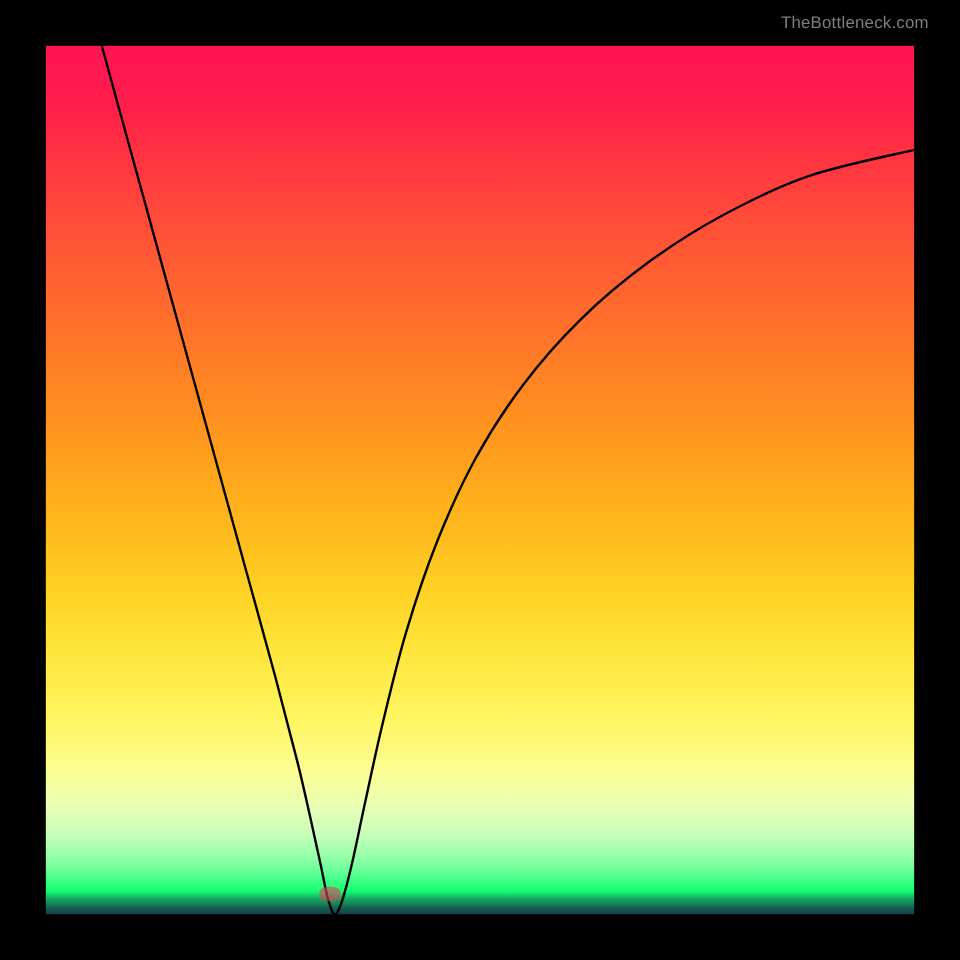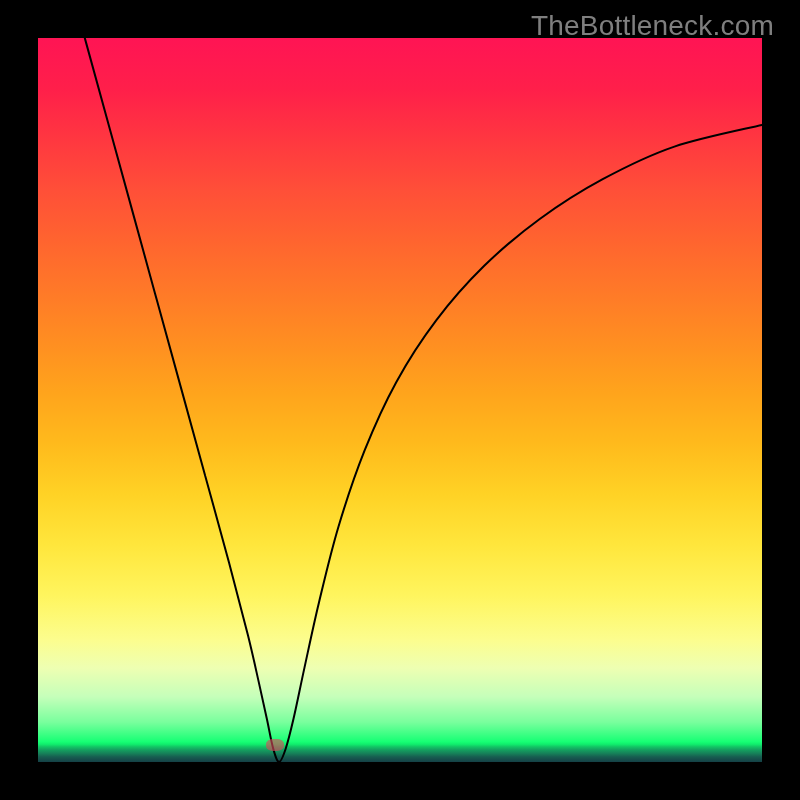--- a/index.html
+++ b/index.html
@@ -65,21 +65,21 @@
     height: 12px;
     border-radius: 7px / 5px;
     background: rgba(220, 70, 90, 0.62);
     z-index: 3;
   }
   .watermark {
     position: absolute;
     top: 10px;
     right: 26px;
     color: #7f7f7f;
-    font-size: 28px;
+    font-size: 14px;
     z-index: 5;
     letter-spacing: 0.2px;
   }
 </style>
 </head>
 <body>
 
 <div class="frame">
   <div class="watermark">TheBottleneck.com</div>
   <div class="plot">

